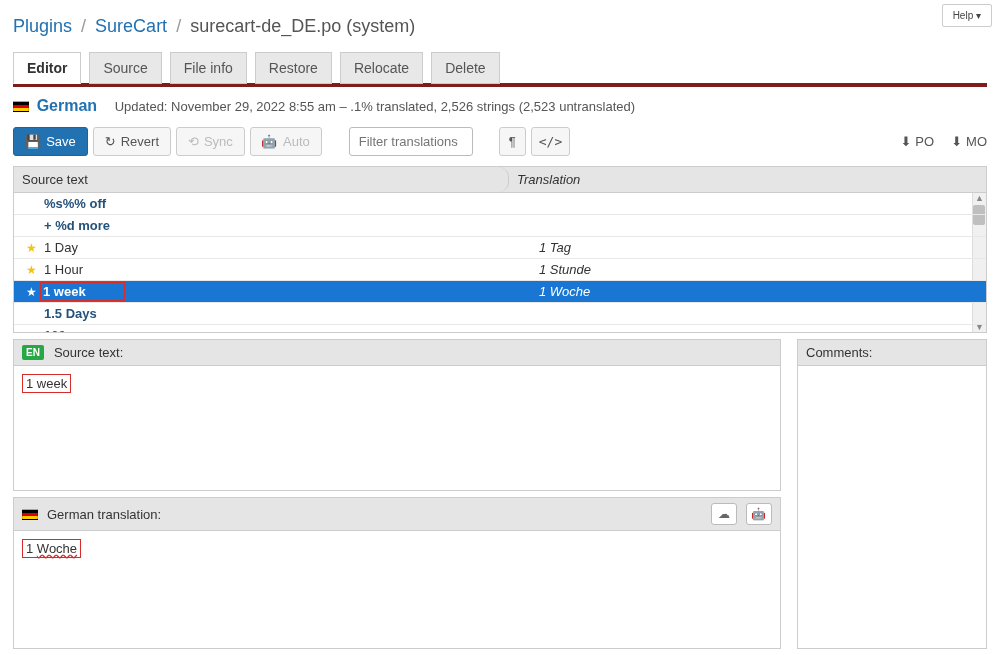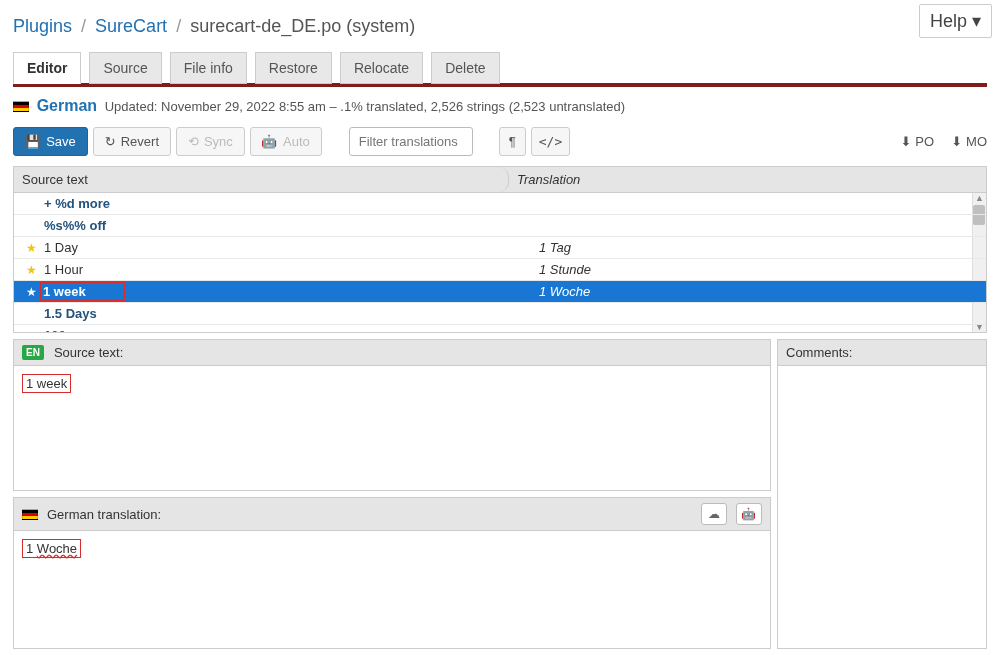--- a/index.html
+++ b/index.html
@@ -1,30 +1,30 @@
 <!DOCTYPE html>
 <html><head>
 <meta charset="utf-8">
 <style>
 * { box-sizing: border-box; margin: 0; padding: 0; }
 body { font-family: -apple-system, BlinkMacSystemFont, "Segoe UI", Helvetica, Arial, sans-serif; font-size: 14px; color: #333; background: #fff; width: 1000px; height: 655px; overflow: hidden; position: relative; }
 
-.help-btn { position: absolute; top: 4px; right: 8px; border: 1px solid #ccc; background: #fff; padding: 5px 10px; font-size: 18px; color: #444; cursor: pointer; border-radius: 2px; }
+.help-btn { position: absolute; top: 4px; right: 8px; border: 1px solid #ccc; background: #fff; padding: 5px 10px; font-size: 10px; color: #444; cursor: pointer; border-radius: 2px; }
 
 .breadcrumb { padding: 16px 13px 10px; font-size: 18px; color: #555; }
 .breadcrumb a { color: #2271b1; text-decoration: none; }
 .breadcrumb .sep { color: #999; margin: 0 4px; }
 
 .tabs { margin: 4px 13px 0; border-bottom: 4px solid #7f1d1d; display: flex; gap: 8px; }
 .tab { border: 1px solid #ccc; border-bottom: 1px solid #ccc; background: #e8e8e8; padding: 7px 13px; font-size: 14px; color: #555; cursor: pointer; position: relative; top: 1px; }
 .tab.active { background: #fff; border-bottom-color: #fff; font-weight: 600; color: #333; }
 
 .locale-row { padding: 10px 13px 8px; font-size: 13px; }
 .flag { width: 16px; height: 11px; display: inline-block; vertical-align: -1px; background: linear-gradient(to bottom, #000 33.3%, #DD0000 33.3% 66.6%, #FFCC00 66.6%); margin-right: 4px; border: 1px solid rgba(0,0,0,0.15); }
-.locale-name { color: #2271b1; font-size: 16px; font-weight: 600; margin-right: 4px; }
+.locale-name { color: #2271b1; font-size: 16px; font-weight: 600; margin-right: 14px; }
 .locale-meta { color: #555; }
 
 .toolbar { padding: 4px 13px 10px; display: flex; align-items: center; gap: 5px; }
 .btn { border: 1px solid #ccc; background: #f6f6f6; padding: 6px 11px; font-size: 13px; color: #555; border-radius: 3px; display: inline-flex; align-items: center; gap: 5px; cursor: pointer; }
 .btn.primary { background: #2271b1; color: #fff; border-color: #1f639c; }
 .btn.disabled { color: #bbb; }
 .btn .icon { font-size: 13px; }
 .filter-input { border: 1px solid #bbb; border-radius: 3px; padding: 6px 9px; font-size: 13px; width: 124px; color: #333; margin-left: 22px; }
 .toolbar-spacer { flex: 1; }
 .dl-link { color: #555; font-size: 13px; margin-left: 12px; text-decoration: none; display: inline-flex; align-items: center; gap: 4px; }
@@ -43,23 +43,23 @@
 .star { position: absolute; left: 12px; top: 4px; color: #f1c40f; font-size: 12px; }
 .grid-row.selected .star { color: #fff; }
 .grid-scroll { position: absolute; right: 0; top: 0; width: 14px; height: 100%; background: #f0f0f0; border-left: 1px solid #ddd; }
 .grid-thumb { position: absolute; right: 1px; top: 12px; width: 12px; height: 20px; background: #bfbfbf; border-radius: 2px; }
 .grid-up, .grid-down { position: absolute; right: 2px; font-size: 9px; color: #888; cursor: pointer; }
 .grid-up { top: 0; } .grid-down { bottom: 0; }
 
 .red-box { border: 1.5px solid #d82c2c; padding: 0; }
 .red-inline { display:inline-block; border: 1.5px solid #d82c2c; padding: 1px 3px; }
 
-.editor-panes { display: flex; margin: 6px 13px 0; gap: 6px; height: 310px; }
+.editor-panes { display: flex; margin: 6px 13px 0; gap: 16px; height: 310px; }
 .pane-left { flex: 1; display: flex; flex-direction: column; gap: 6px; }
-.pane-right { width: 210px; border: 1px solid #ccc; }
+.pane-right { width: 190px; border: 1px solid #ccc; }
 .pane { border: 1px solid #ccc; display: flex; flex-direction: column; }
 .pane-src { flex: 1; }
 .pane-trg { flex: 1; }
 .pane-head { background: #e5e5e5; padding: 5px 8px; font-size: 13px; border-bottom: 1px solid #ccc; display: flex; align-items: center; gap: 5px; }
 .pane-body { flex: 1; padding: 8px; font-size: 13px; background: #fff; }
 .badge-en { background: #28a745; color: #fff; font-size: 10px; font-weight: 700; padding: 2px 4px; border-radius: 2px; margin-right: 5px; }
 .pane-head .spacer { flex: 1; }
 .mini-btn { width: 26px; height: 22px; border: 1px solid #bbb; background: #fff; border-radius: 3px; font-size: 12px; color: #666; display:inline-flex; align-items:center; justify-content:center; cursor:pointer; }
 .underline-wavy { text-decoration: underline wavy #d82c2c; margin-top: 12px; }
 .pane-right .pane-head { }
@@ -130,25 +130,25 @@
     <div class="col-src">Source text</div>
     <div class="col-trg">Translation</div>
   </div>
   <div class="grid-body" id="grid-body">
     <div class="grid-scroll">
       <span class="grid-up">▲</span>
       <div class="grid-thumb"></div>
       <span class="grid-down">▼</span>
     </div>
   <div class="grid-row bold">
+        <div class="col-src">%s%% off</div>
+        <div class="col-trg"></div>
+      </div>
+      <div class="grid-row bold">
         <div class="col-src">+ %d more</div>
-        <div class="col-trg"></div>
-      </div>
-      <div class="grid-row bold">
-        <div class="col-src">%s%% off</div>
         <div class="col-trg"></div>
       </div>
       <div class="grid-row">
         <span class="star">★</span>
         <div class="col-src">1 Day</div>
         <div class="col-trg">1 Tag</div>
       </div>
       <div class="grid-row">
         <span class="star">★</span>
         <div class="col-src">1 Hour</div>

